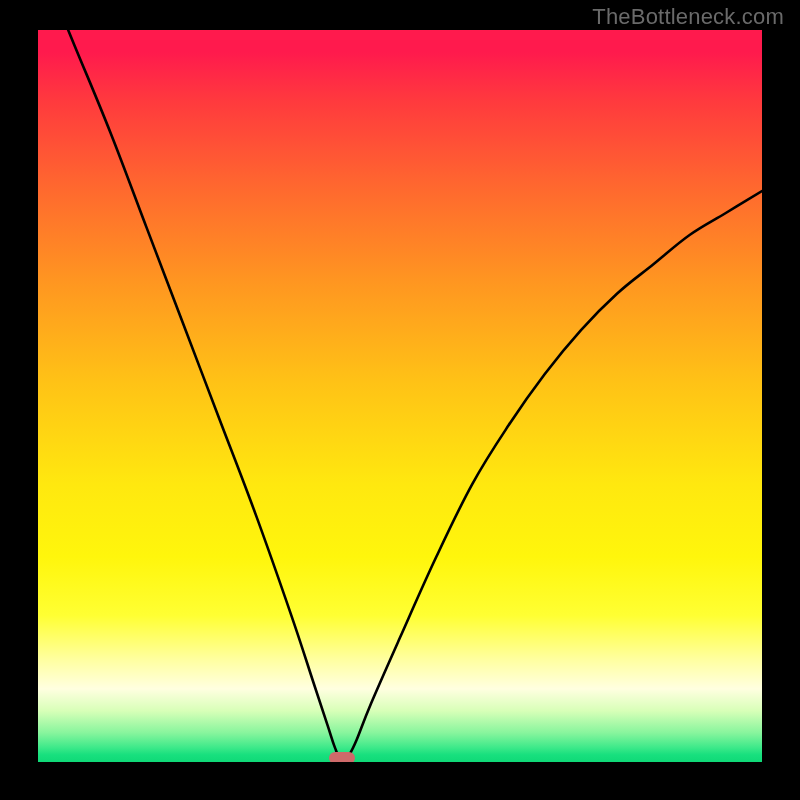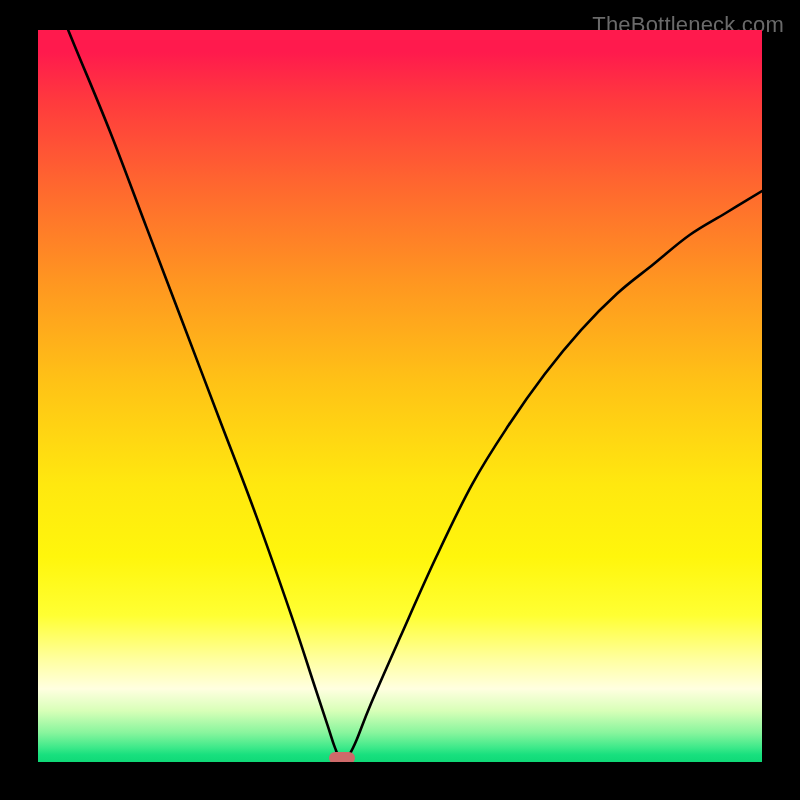--- a/index.html
+++ b/index.html
@@ -62,21 +62,21 @@
   .marker {
     position: absolute;
     width: 26px;
     height: 12px;
     border-radius: 6px;
     background: #cf6a6a;
     transform: translate(-50%, -50%);
   }
   .watermark {
     position: absolute;
-    top: 12px;
+    top: 4px;
     right: 16px;
     font-family: Arial, Helvetica, sans-serif;
     font-size: 22px;
     color: #6a6a6a;
     letter-spacing: 0.2px;
     user-select: none;
   }
 </style>
 </head>
 <body>

